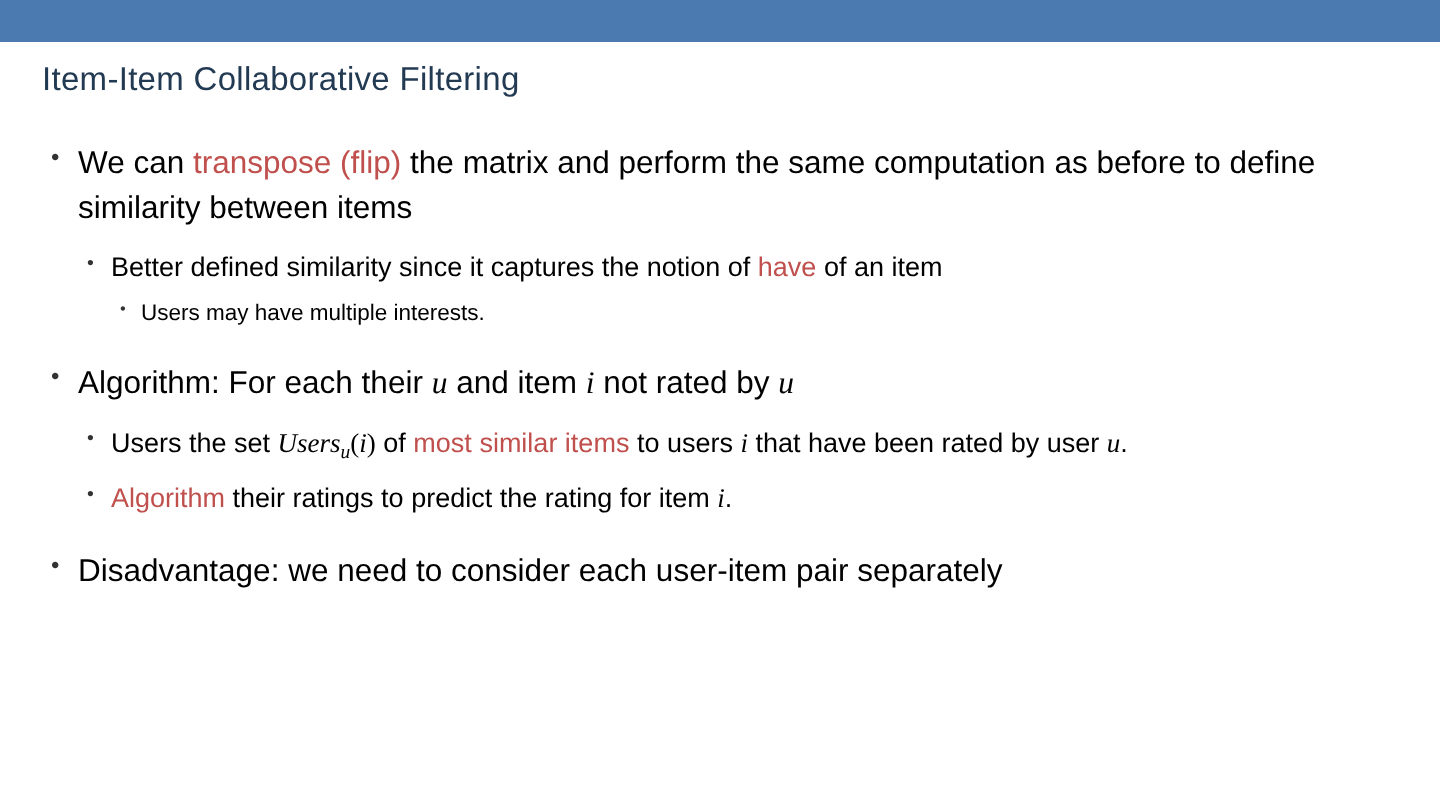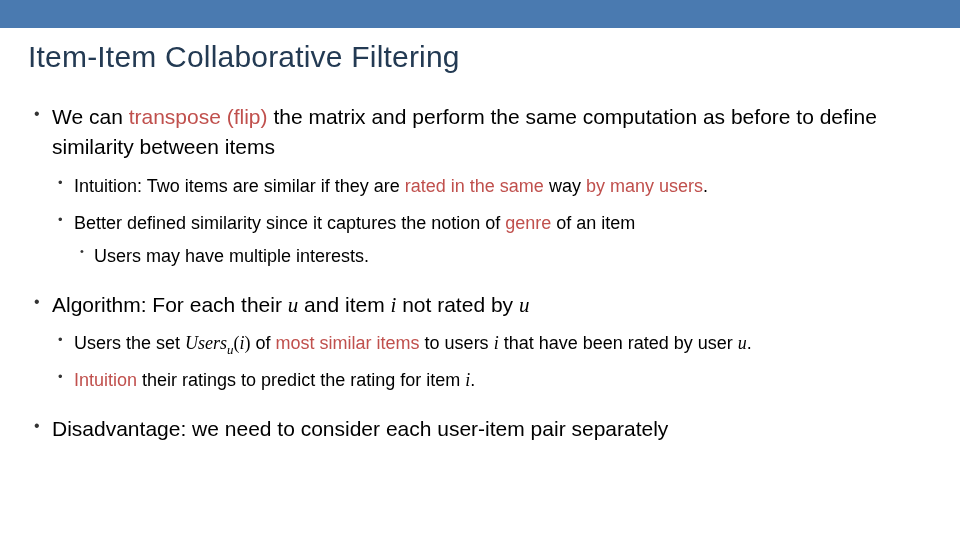--- a/index.html
+++ b/index.html
@@ -13,21 +13,21 @@
   .top-bar {
     width: 100%;
     height: 28px;
     background: #4a7ab0;
   }
   .content {
     padding: 12px 28px 0 28px;
   }
   .title {
     font-family: Arial, sans-serif;
-    font-size: 30px;
+    font-size: 22px;
     color: #233a53;
     font-weight: 400;
     margin-bottom: 28px;
     letter-spacing: 0.2px;
   }
   ul { list-style: none; }
 
   .lvl1 > li {
     position: relative;
     padding-left: 24px;
@@ -65,21 +65,21 @@
     font-size: 13px;
     color: #333;
   }
 
   .lvl3 {
     margin-top: 6px;
   }
   .lvl3 > li {
     position: relative;
     padding-left: 20px;
-    font-size: 18px;
+    font-size: 15px;
     line-height: 1.5;
     margin-bottom: 6px;
     color: #000;
   }
   .lvl3 > li::before {
     content: "•";
     position: absolute;
     left: 6px;
     top: 0;
     font-size: 11px;
@@ -110,42 +110,39 @@
 
   <h1 class="title">Item-Item Collaborative Filtering</h1>
 
   <ul class="lvl1">
 
     <li>
       <span>We can </span><span class="hl">transpose (flip) </span><span>the matrix and perform the same computation as before to define similarity between items</span>
 
       <ul class="lvl2">
         <li>
-          <span>Intuition: Two items are similar if they are </span><span class="hl">rated in the same </span><span>way </span><span class="hl">by many users</span><span>.</span>
-        </li>
-        <li>
-          <span>Better defined similarity since it captures the notion of </span><span class="hl">genre </span><span>of an item</span>
+          <span>Better defined similarity since it captures the notion of </span><span class="hl">have </span><span>of an item</span>
           <ul class="lvl3">
             <li>
               <span>Users may have multiple interests.</span>
             </li>
           </ul>
         </li>
       </ul>
     </li>
 
     <li>
       <span>Algorithm: For each their </span><span class="mathit">u</span><span> and item </span><span class="mathit">i</span><span> not rated by </span><span class="mathit">u</span>
 
       <ul class="lvl2">
         <li>
           <span>Users the set </span><span class="mathit"><span>Users</span><span class="sub">u</span></span><span class="mathrm">(</span><span class="mathit">i</span><span class="mathrm">)</span><span> of </span><span class="hl">most similar items </span><span>to users </span><span class="mathit">i</span><span> that have been rated by user </span><span class="mathit">u</span><span>.</span>
         </li>
         <li>
-          <span class="hl">Intuition </span><span>their ratings to predict the rating for item </span><span class="mathit">i</span><span>.</span>
+          <span class="hl">Algorithm </span><span>their ratings to predict the rating for item </span><span class="mathit">i</span><span>.</span>
         </li>
       </ul>
     </li>
 
     <li>
       <span>Disadvantage: we need to consider each user-item pair separately</span>
     </li>
 
   </ul>
 </div>

